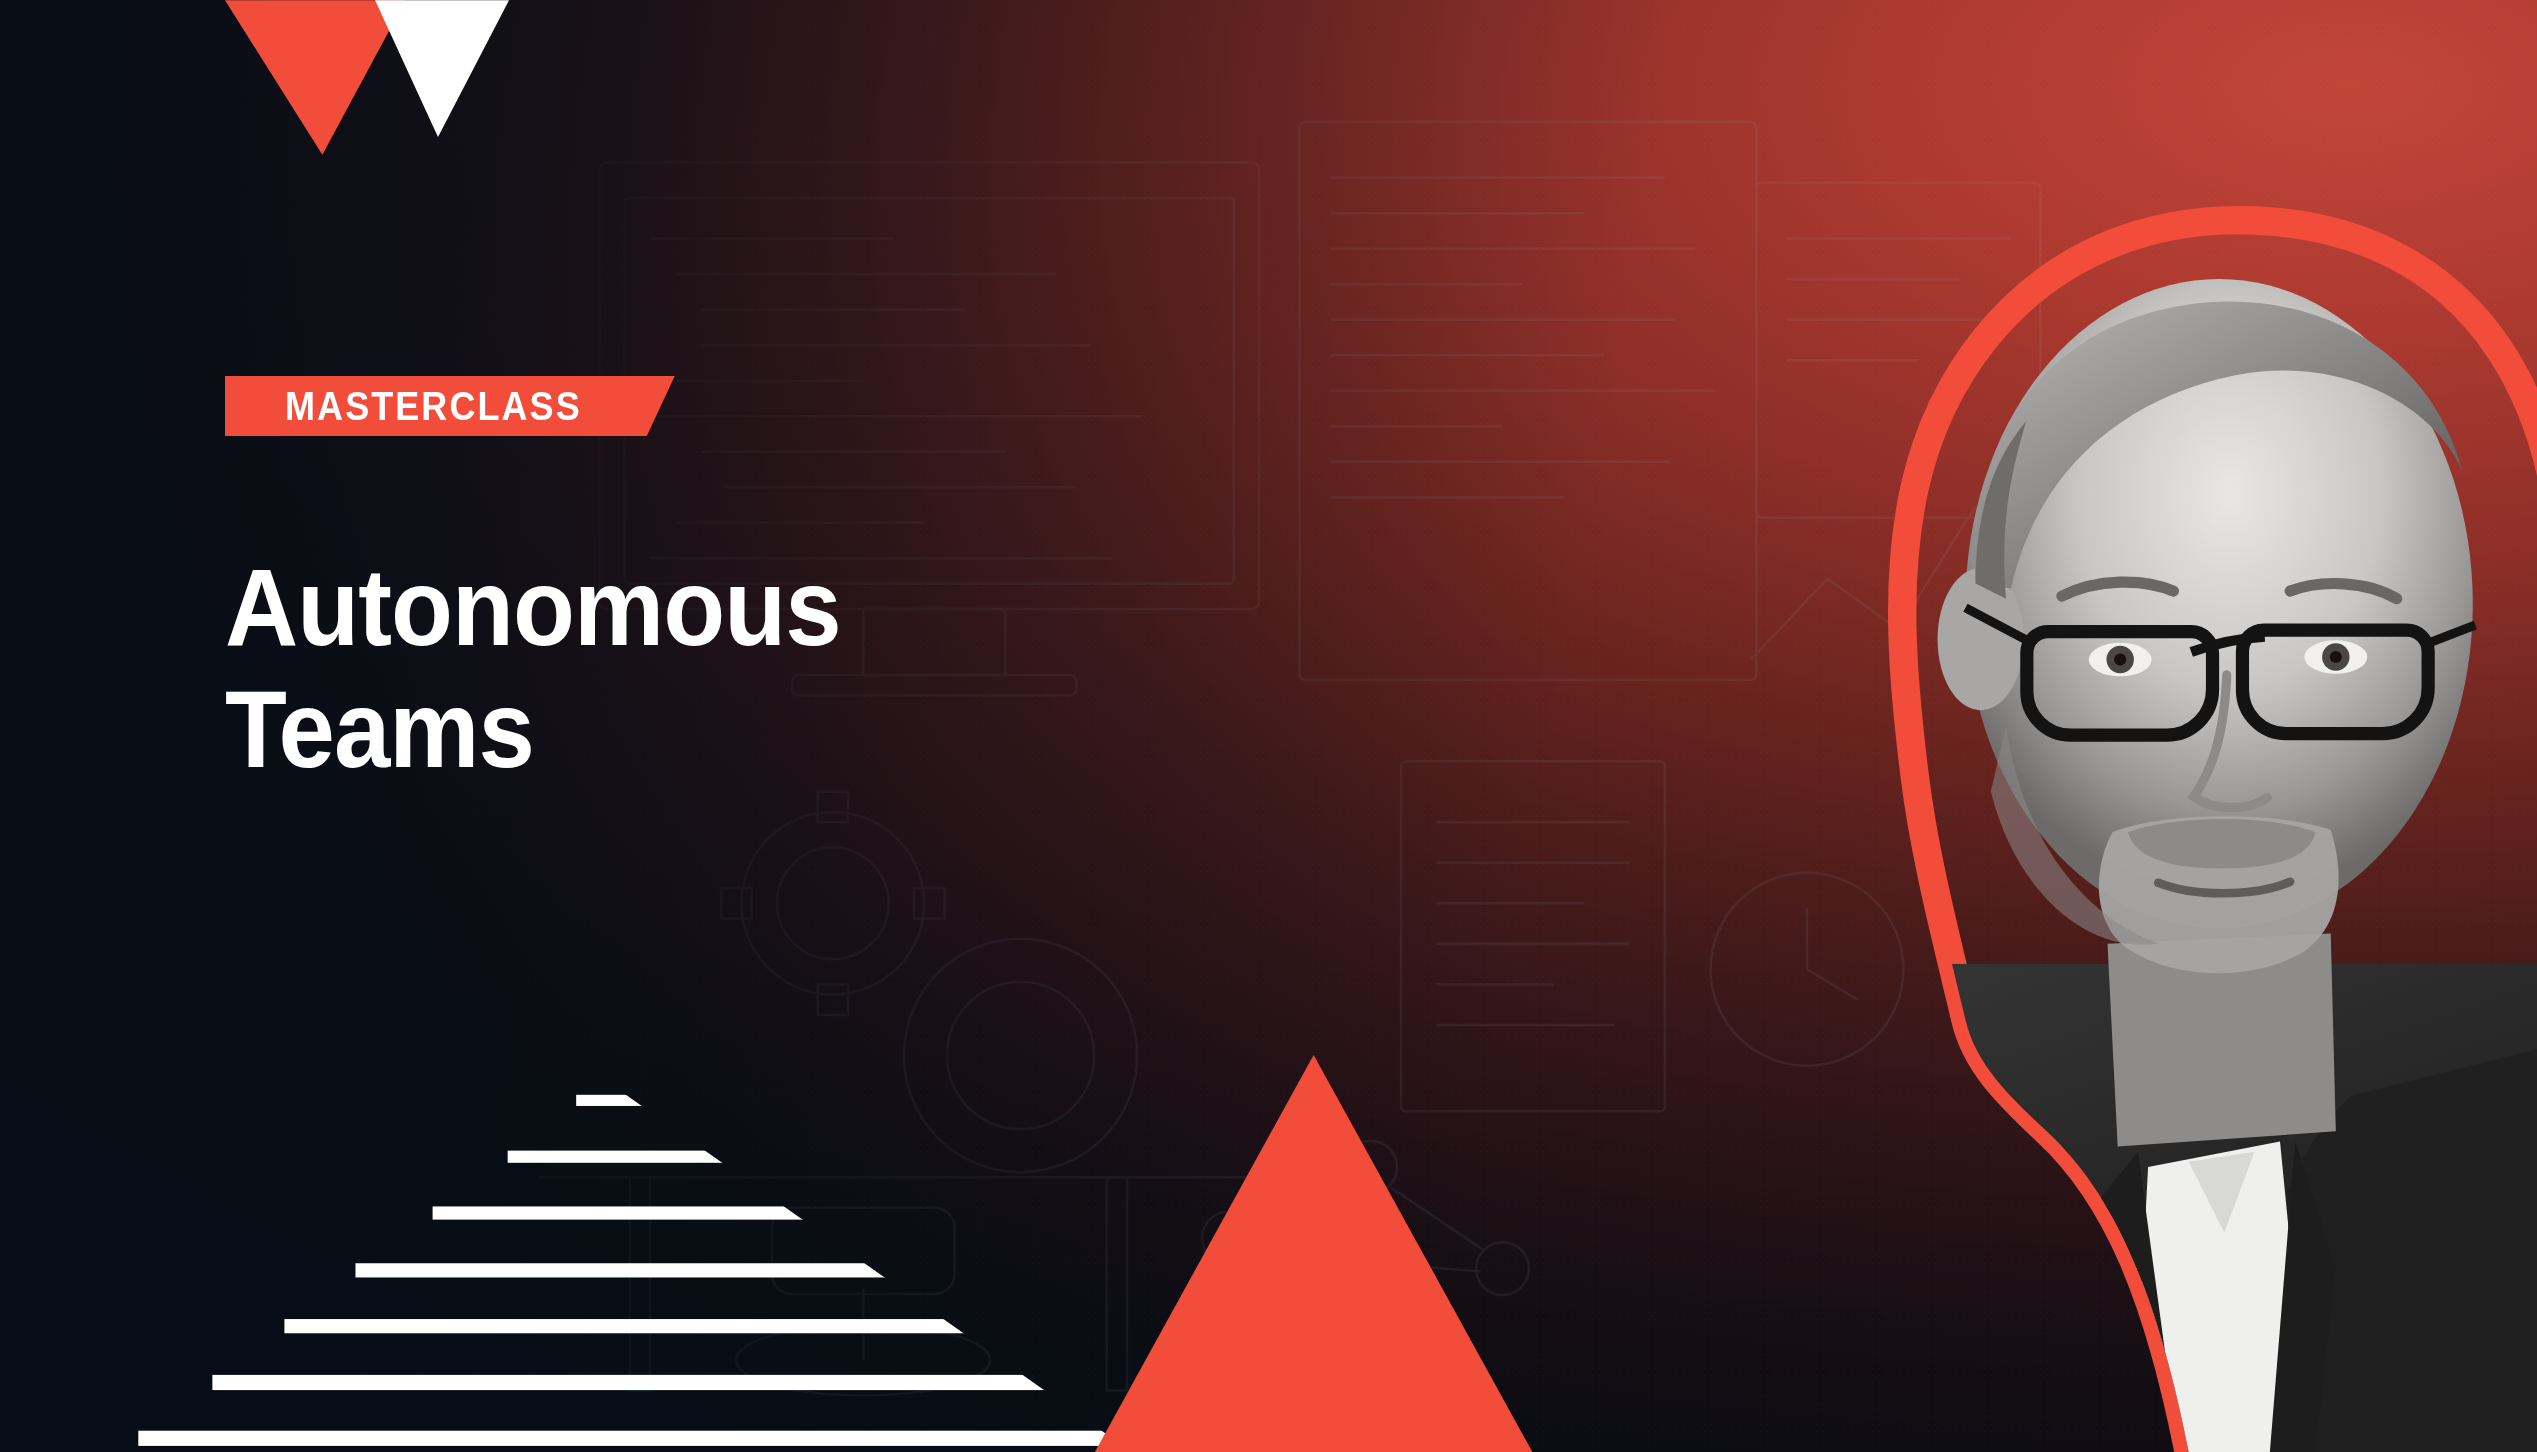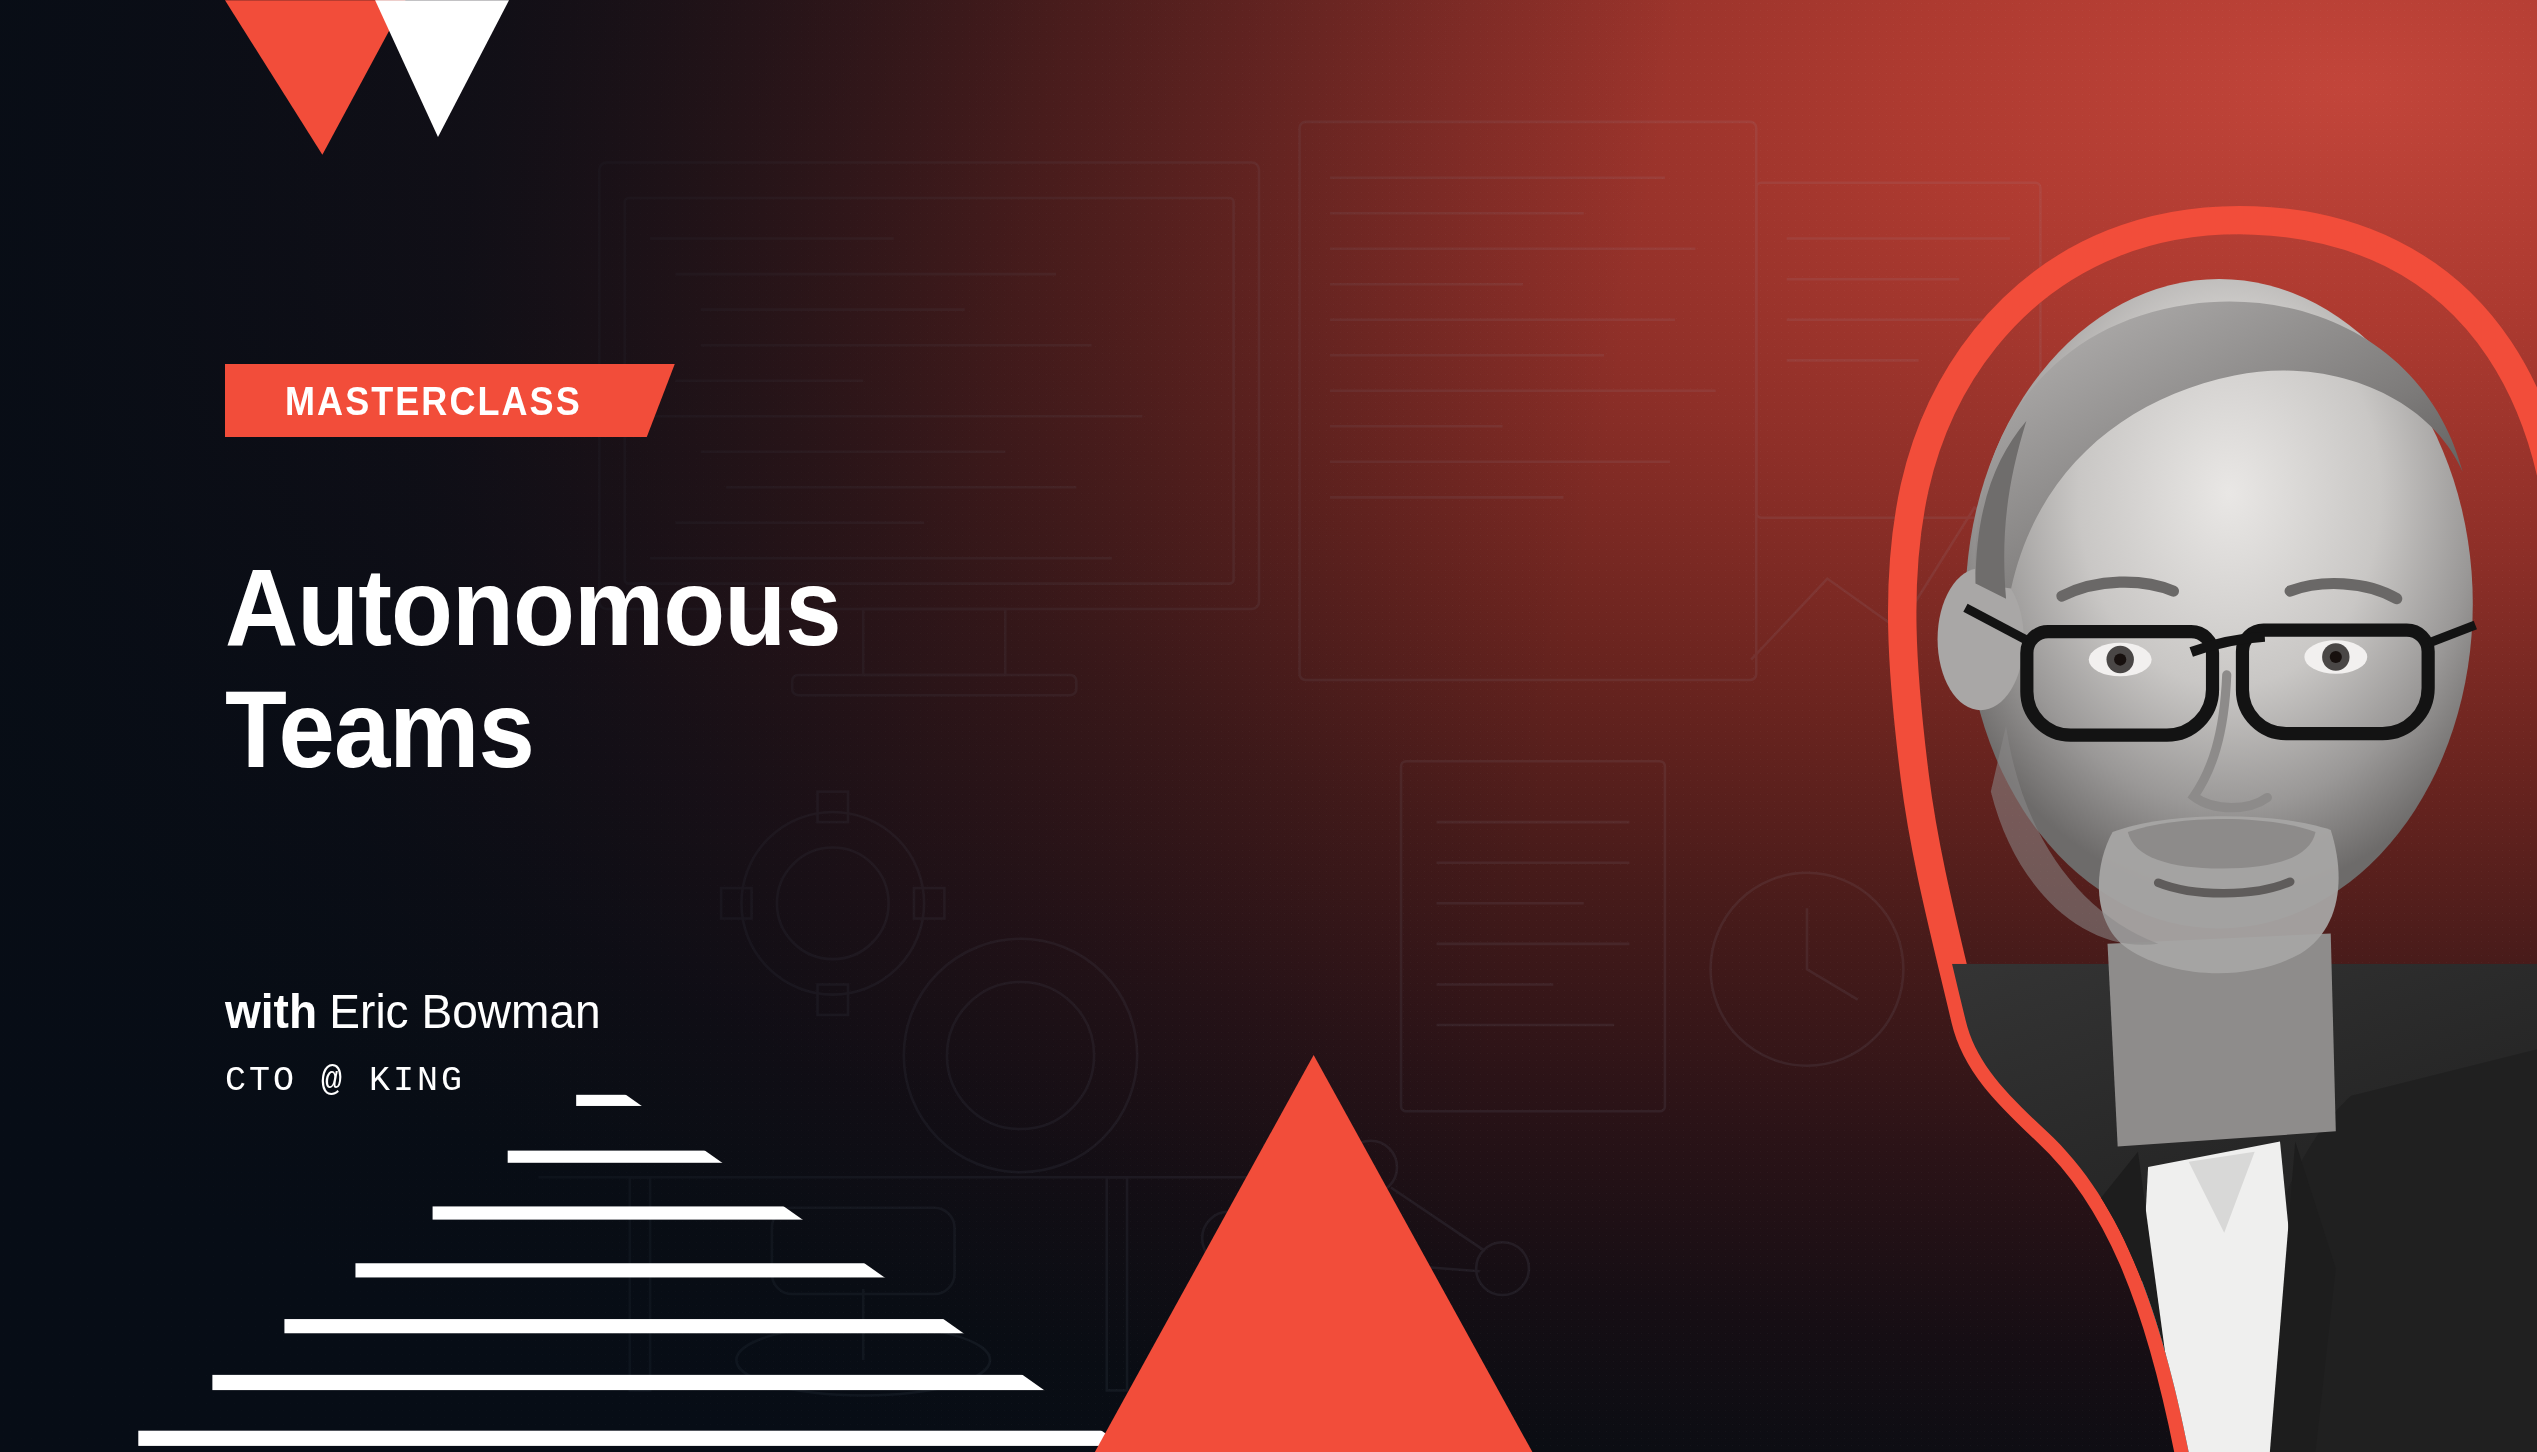--- a/index.html
+++ b/index.html
@@ -53,22 +53,22 @@
   .bg-illustration svg{width:100%;height:100%;display:block;}
 
   
   .logo{
     position:absolute;left:225px;top:0;width:284px;height:155px;
   }
   .logo svg{width:100%;height:100%;display:block;}
 
   
   .badge{
-    position:absolute;left:225px;top:364px;
-    height:73px;
+    position:absolute;left:225px;top:376px;
+    height:60px;
     display:flex;align-items:center;
     padding:0 60px 0 60px;
     background:#f24d3a;
     clip-path:polygon(0 0, 100% 0, calc(100% - 28px) 100%, 0 100%);
   }
   .badge-label{
     color:#ffffff;
     font-family:"Liberation Sans Narrow","Liberation Sans", sans-serif;
     font-weight:700;
     font-size:40px;
@@ -233,26 +233,20 @@
 
   <div class="badge">
     <span class="badge-label">MASTERCLASS</span>
   </div>
 
   <div class="headline">
     <span class="ln">Autonomous</span>
     <span class="ln">Teams</span>
   </div>
 
-  <div class="speaker">
-    <div class="speaker-line">
-      <span class="speaker-with">with</span><span class="speaker-name">Eric Bowman</span>
-    </div>
-    <div class="speaker-role">CTO @ KING</div>
-  </div>
 
   <div class="deco-stairs">
     <svg viewBox="0 0 2900 812" xmlns="http://www.w3.org/2000/svg">
       <defs>
         <clipPath id="stairClip">
 
           <polygon points="0,0 1080,0 2230,812 0,812"></polygon>
         </clipPath>
       </defs>
       <g clip-path="url(#stairClip)" fill="#FFFFFF">

